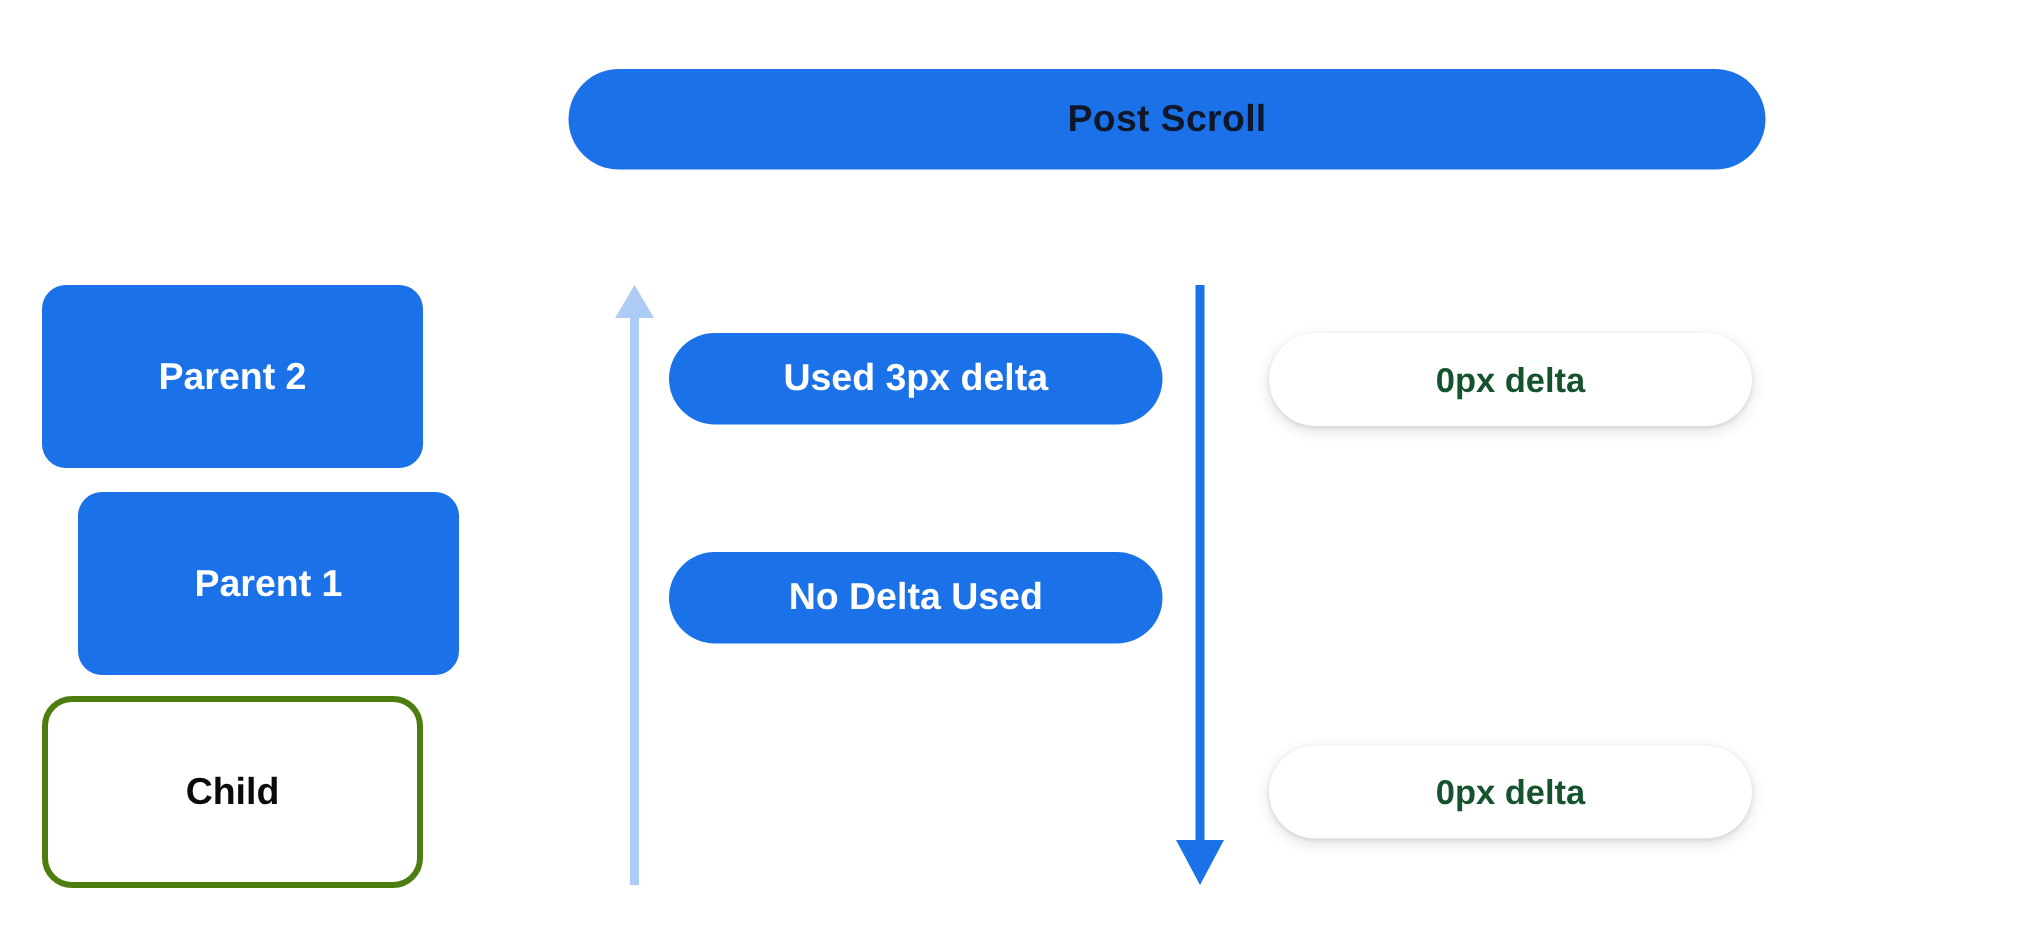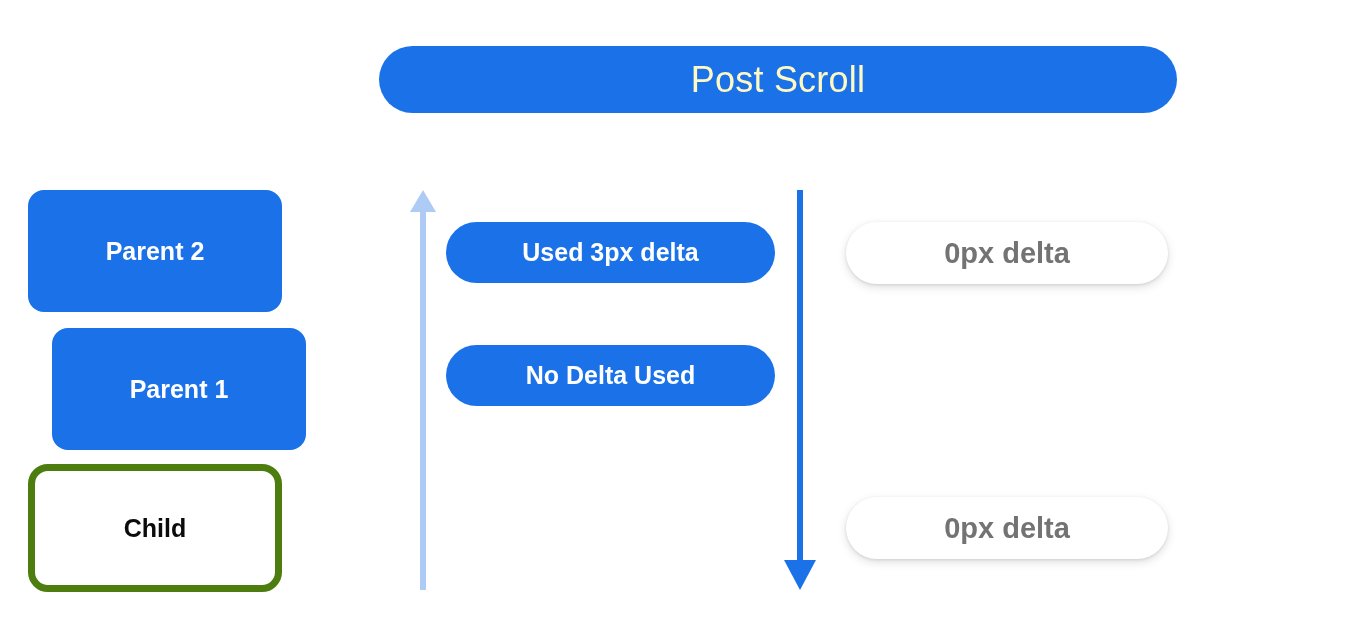--- a/index.html
+++ b/index.html
@@ -25,23 +25,23 @@
     position: absolute;
     left: 379px;
     top: 46px;
     width: 798px;
     height: 67px;
     background: #1b72e8;
     border-radius: 34px;
     display: flex;
     align-items: center;
     justify-content: center;
-    color: #fef9c3;
-    font-size: 36px;
-    font-weight: normal;
+    color: #0f172a;
+    font-size: 25px;
+    font-weight: bold;
     letter-spacing: 0.2px;
   }
 
   
   .stack-box {
     position: absolute;
     left: 28px;
     width: 254px;
     height: 122px;
     border-radius: 16px;
@@ -51,21 +51,21 @@
     font-size: 25px;
     font-weight: bold;
   }
   .stack-box.filled {
     background: #1b72e8;
     color: #ffffff;
   }
   .stack-box.outlined {
     background: #ffffff;
     color: #0b0b0b;
-    border: 7px solid #4d7c0f;
+    border: 4px solid #4d7c0f;
     border-radius: 20px;
   }
   .box-parent2 { top: 190px; }
   .box-parent1 { top: 328px; margin-left: 24px; }
   .box-child   { top: 464px; height: 128px; }
 
   
   .mid-pill {
     position: absolute;
     left: 446px;
@@ -74,35 +74,35 @@
     background: #1b72e8;
     border-radius: 31px;
     display: flex;
     align-items: center;
     justify-content: center;
     color: #ffffff;
     font-size: 25px;
     font-weight: bold;
   }
   .mid-pill-1 { top: 222px; }
-  .mid-pill-2 { top: 345px; }
+  .mid-pill-2 { top: 368px; }
 
   
   .right-pill {
     position: absolute;
     left: 846px;
     width: 322px;
     height: 62px;
     background: #ffffff;
     border-radius: 31px;
     display: flex;
     align-items: center;
     justify-content: center;
-    color: #737373;
-    font-size: 29px;
+    color: #14532d;
+    font-size: 23px;
     font-weight: bold;
     box-shadow: 0 3px 10px rgba(0,0,0,0.13), 0 1px 3px rgba(0,0,0,0.10);
   }
   .right-pill-1 { top: 222px; }
   .right-pill-2 { top: 497px; }
 
   
   .arrow-svg {
     position: absolute;
     overflow: visible;

